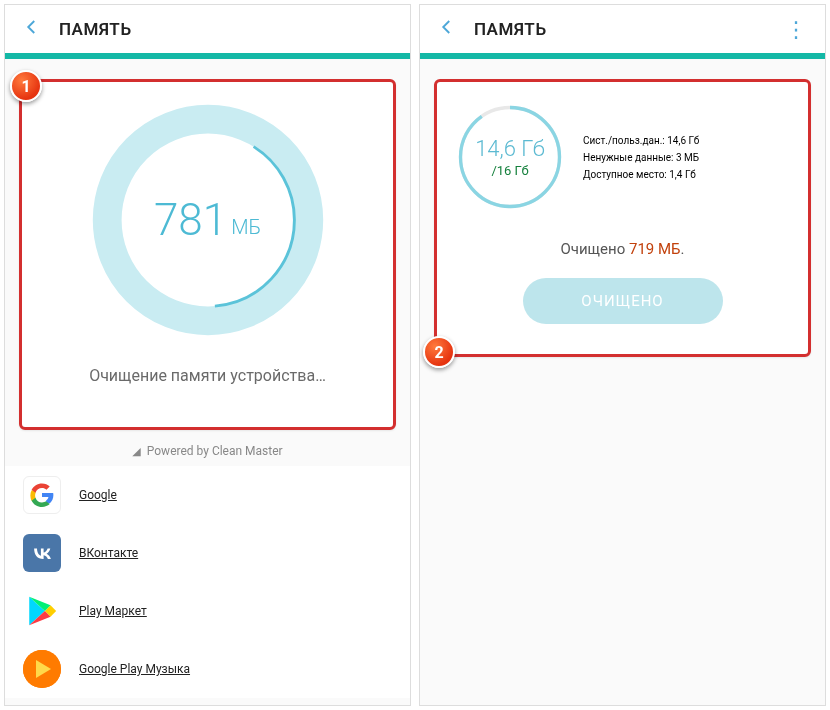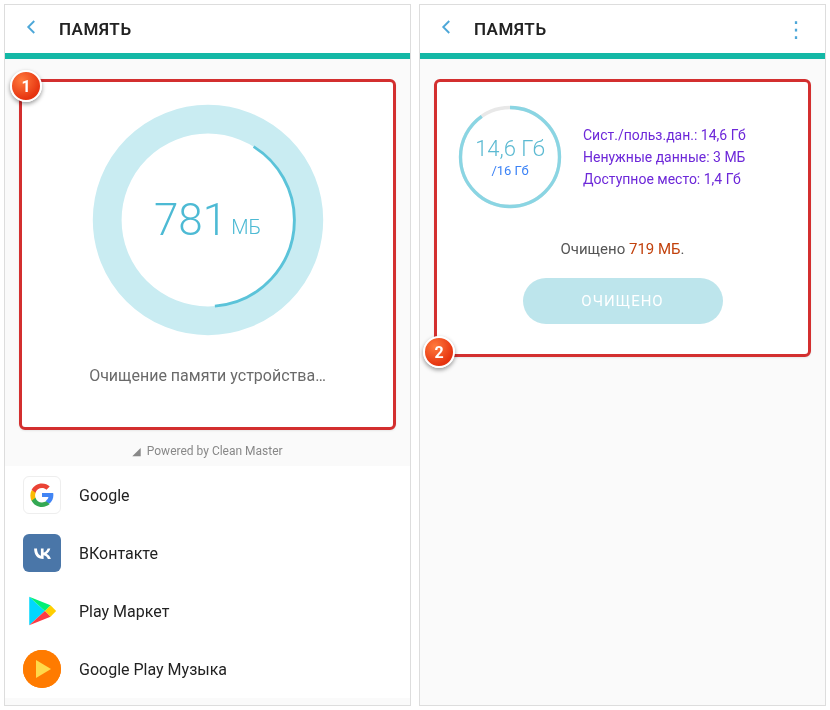--- a/index.html
+++ b/index.html
@@ -134,21 +134,21 @@
   height: 38px;
   border-radius: 6px;
   display: flex;
   align-items: center;
   justify-content: center;
   font-size: 22px;
   font-weight: 700;
   color: #fff;
   flex-shrink: 0;
 }
-.app-name { font-size: 16px; color: #222; }
+.app-name { font-size: 12px; color: #222; text-decoration: underline; }
 .google-icon { background: #fff; border: 1px solid #eee; }
 .vk-icon { background: #4a76a8; }
 .music-icon { background: #ff7b00; border-radius: 50%; position: relative; }
 .play-icon { position: relative; }
 
 
 .card2-content {
   padding: 20px 18px 30px;
 }
 .top-row { display: flex; gap: 18px; align-items: center; }
@@ -167,32 +167,32 @@
   align-items: center;
   justify-content: center;
 }
 .sr-value {
   font-size: 22px;
   color: #5cbad2;
   font-weight: 300;
 }
 .sr-total {
   font-size: 13px;
-  color: #3b82f6;
+  color: #15803d;
   margin-top: 2px;
 }
 .stats {
   flex: 1;
   display: flex;
   flex-direction: column;
   gap: 6px;
 }
 .stat-line {
-  font-size: 14px;
-  color: #6d28d9;
+  font-size: 10px;
+  color: #000000;
 }
 .cleaned-text {
   text-align: center;
   font-size: 15px;
   color: #555;
   margin-top: 28px;
 }
 .cleaned-val { color: #c2410c; }
 .btn {
   margin: 20px auto 0;

